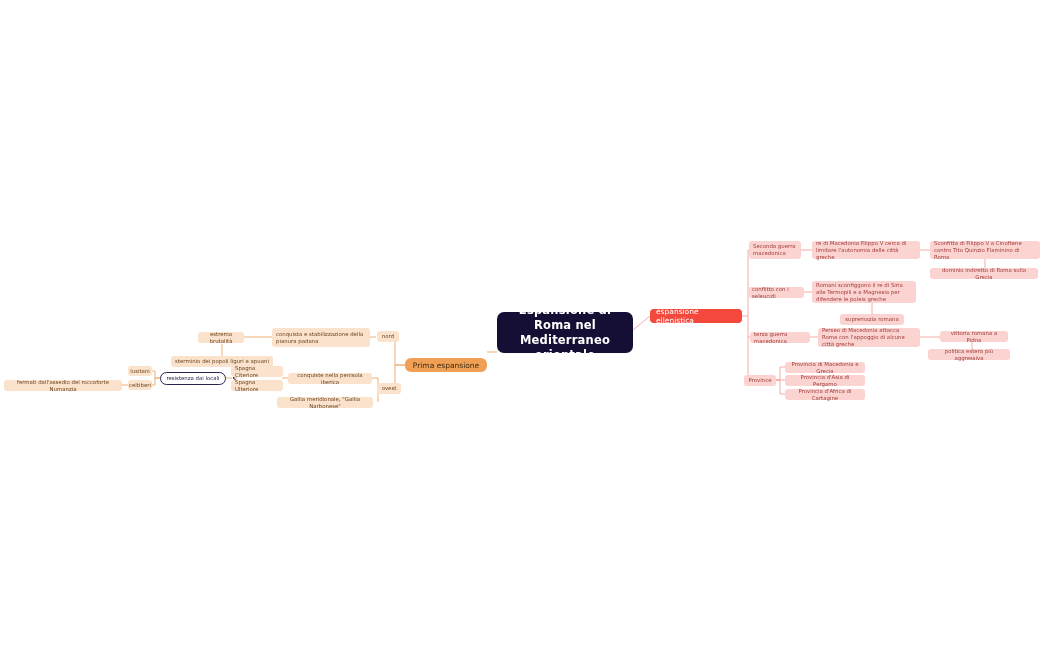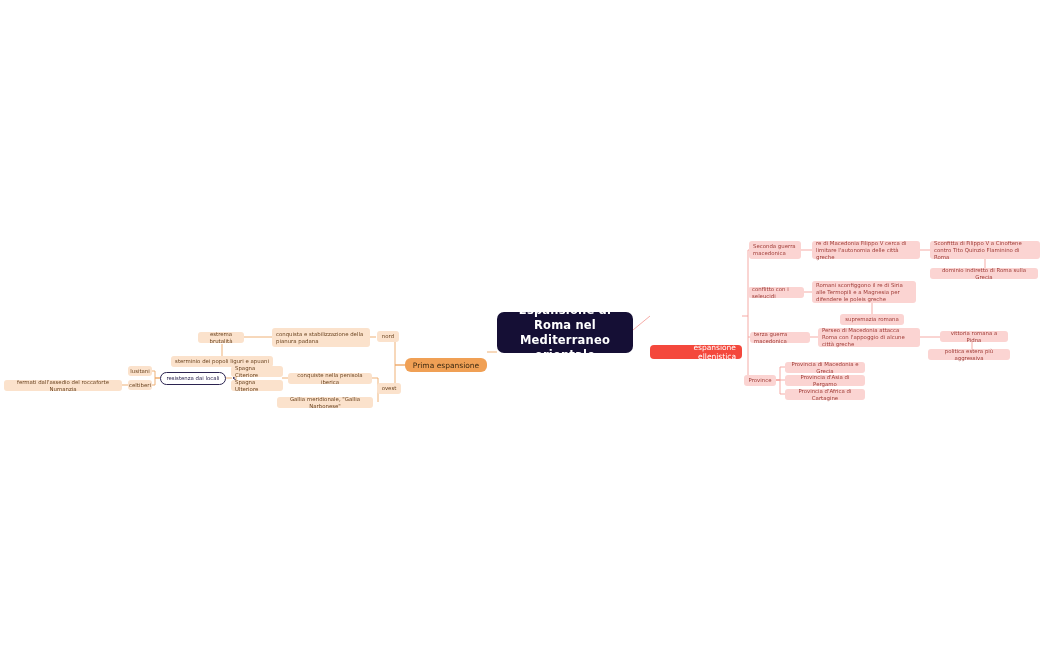--- a/index.html
+++ b/index.html
@@ -22,23 +22,22 @@
   }
   
   .orange-main{
     background:#f0a055;color:#3d2a12;border-radius:4px;
     font-size:7.5px;text-align:center;display:flex;align-items:center;justify-content:center;
     padding:3px 6px;
   }
   
   .red-main{
     background:#f4483c;color:#ffffff;border-radius:4px;
-    font-size:7.5px;text-align:right;display:flex;align-items:center;justify-content:center;
+    font-size:7.5px;text-align:left;display:flex;align-items:center;justify-content:center;
     padding:3px 6px;
-    margin-top:36px;
   }
   
   .orange-sub{
     background:#fbe2cc;color:#6b4420;border-radius:3px;
     font-size:5.4px;line-height:7px;
     padding:3px 4px;display:flex;align-items:center;
   }
   .orange-sub.ctr{justify-content:center;text-align:center;}
   
   .pink-sub{

